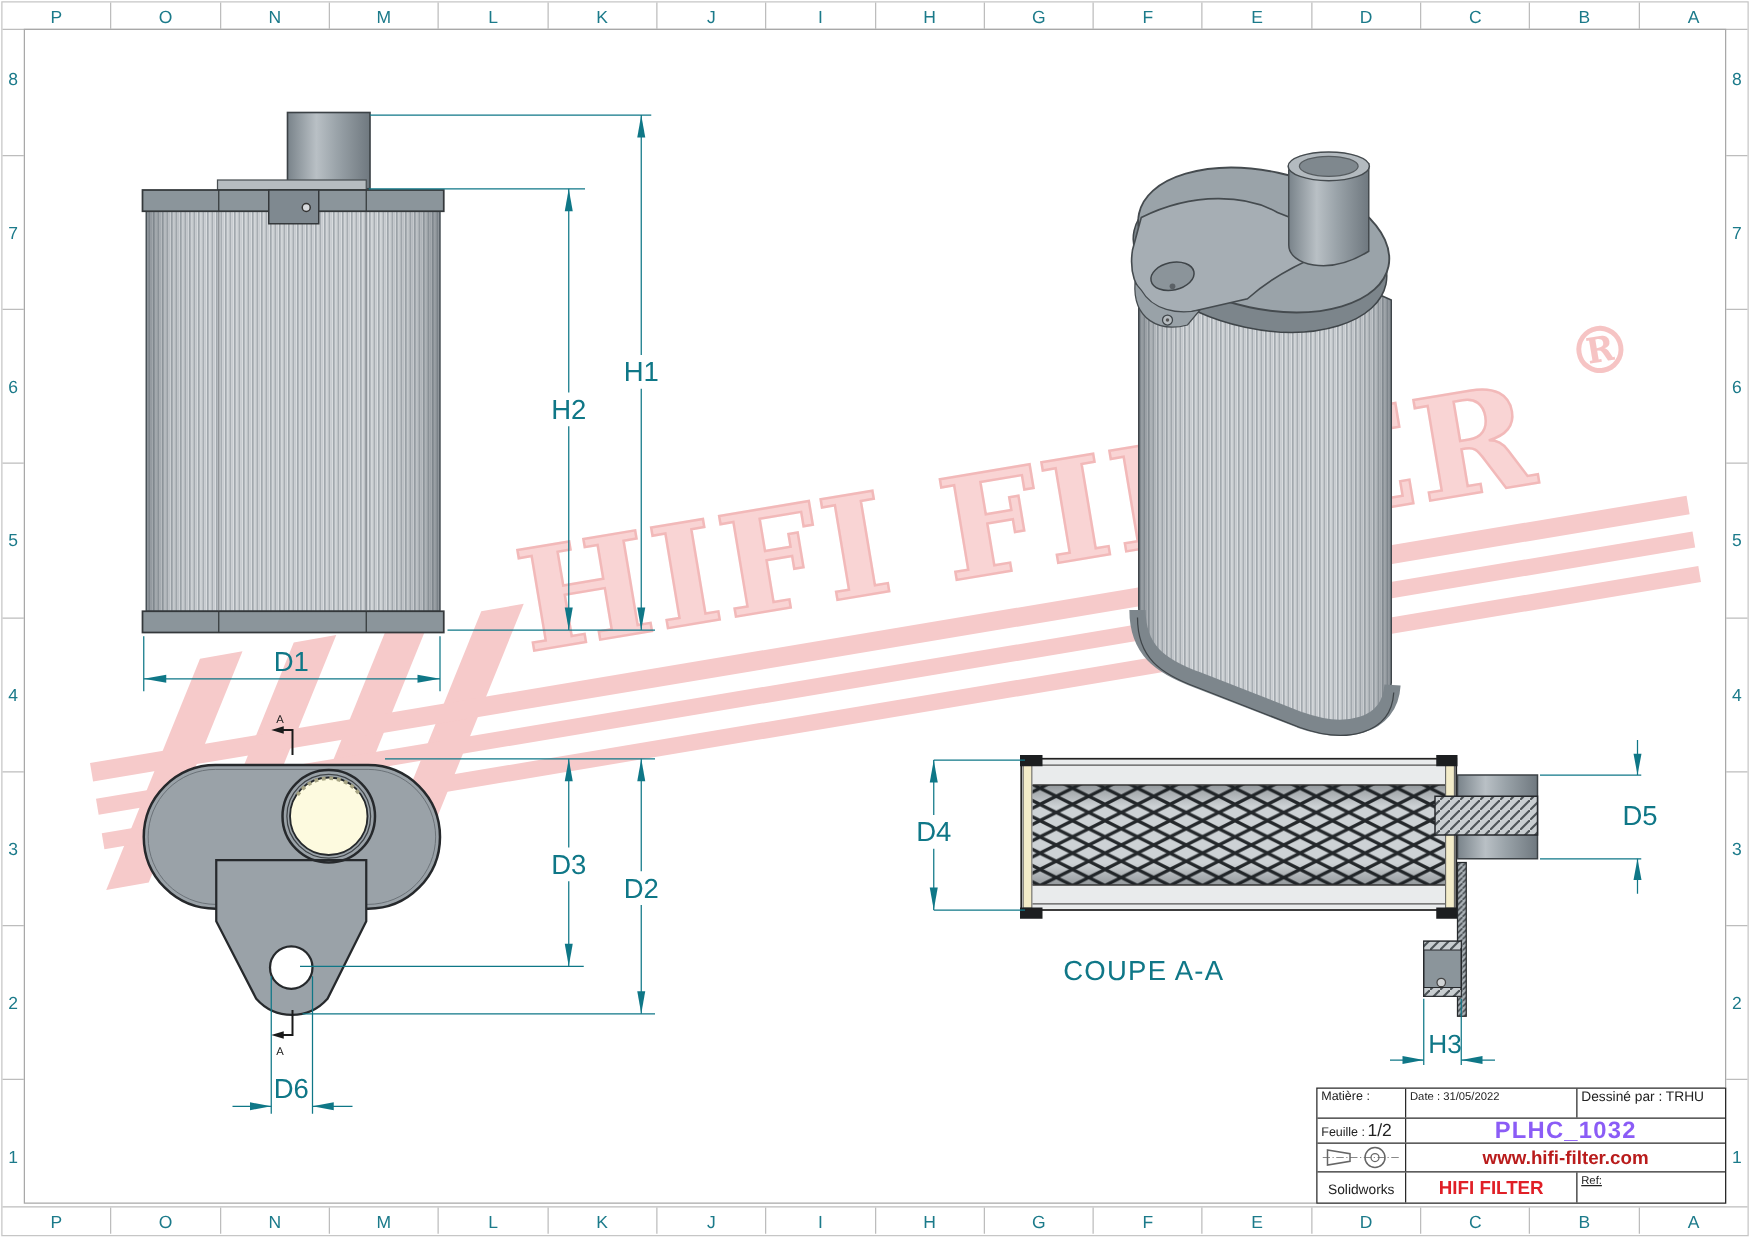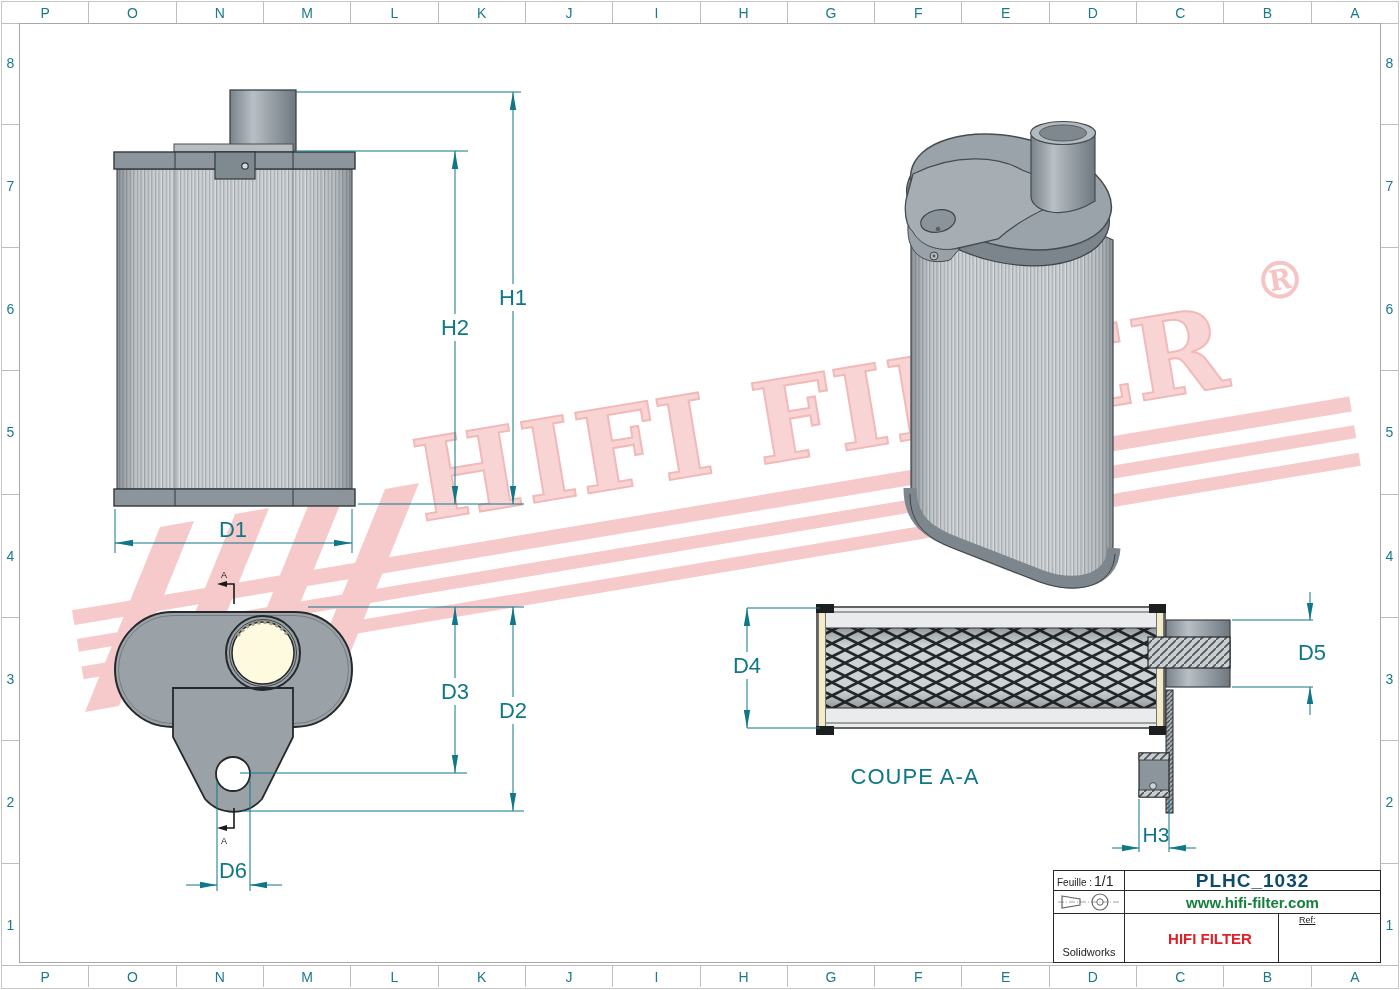--- a/index.html
+++ b/index.html
@@ -23,35 +23,35 @@
   svg.drawing{position:absolute;left:19px;top:23px;}
 
   
   .title-block{position:absolute;left:1053px;top:870px;width:328px;height:93px;
         background:#fff;border:1px solid #2a2a2a;box-sizing:border-box;
         display:flex;flex-direction:column;color:#222;}
   .tb-row{display:flex;flex-direction:row;box-sizing:border-box;}
   .tb-row.r1{height:24px;border-bottom:1px solid #2a2a2a;}
   .tb-row.r2{height:20px;border-bottom:1px solid #2a2a2a;}
   .tb-row.r3{height:23px;border-bottom:1px solid #2a2a2a;}
-  .tb-row.r4{flex:1;gap:17px;}
+  .tb-row.r4{flex:1;}
   .tb-cell{box-sizing:border-box;padding:1px 3px;overflow:hidden;white-space:nowrap;}
   .tb-c1{width:71px;border-right:1px solid #2a2a2a;}
   .tb-c2{width:137px;border-right:1px solid #2a2a2a;}
   .tb-c3{flex:1;}
   .tb-wide{flex:1;}
   .tb-lbl{font-size:10px;}
   .tb-date{font-size:9px;}
   .tb-drawn{font-size:11px;}
   .tb-sheet-lbl{font-size:10px;text-align:right;}
   .tb-sheet-val{font-size:14px;margin-left:2px;}
   .tb-part{display:flex;align-items:center;justify-content:center;
-        font-size:19px;font-weight:bold;color:#0c4a6e;letter-spacing:1px;}
+        font-size:19px;font-weight:bold;color:#8b5cf6;letter-spacing:1px;}
   .tb-web{display:flex;align-items:center;justify-content:center;
-        font-size:15px;font-weight:bold;color:#15803d;}
+        font-size:15px;font-weight:bold;color:#b91c1c;}
   .tb-brand{display:flex;align-items:center;justify-content:center;
         font-size:15px;font-weight:bold;color:#e01f26;}
   .tb-solid{display:flex;align-items:flex-end;justify-content:center;font-size:11px;padding-bottom:4px;}
   .tb-ref{font-size:9px;text-decoration:underline;}
   .tb-sym{display:flex;align-items:center;justify-content:center;}
 </style>
 </head>
 <body>
 
 <div class="page">
@@ -334,23 +334,28 @@
       <polygon points="1169,848 1186,844.8 1186,851.2"></polygon>
     </g>
     <rect x="727" y="652" width="40" height="27" fill="#fff"></rect>
     <text x="747" y="673" text-anchor="middle" font-size="22" fill="#0f7787">D4</text>
     <text x="1312" y="660" text-anchor="middle" font-size="22" fill="#0f7787">D5</text>
     <text x="1156" y="842" text-anchor="middle" font-size="21" fill="#0f7787">H3</text>
     <text x="915" y="784" text-anchor="middle" font-size="22" letter-spacing="1" fill="#0f7787">COUPE A-A</text>
   </svg>
 
   <div class="title-block">
+    <div class="tb-row r1">
+      <div class="tb-cell tb-c1 tb-lbl">Matière :</div>
+      <div class="tb-cell tb-c2 tb-date">Date : 31/05/2022</div>
+      <div class="tb-cell tb-c3 tb-drawn">Dessiné par : TRHU</div>
+    </div>
     <div class="tb-row r2">
       <div class="tb-cell tb-c1">
-        <span class="tb-sheet-lbl">Feuille :</span><span class="tb-sheet-val">1/1</span>
+        <span class="tb-sheet-lbl">Feuille :</span><span class="tb-sheet-val">1/2</span>
       </div>
       <div class="tb-cell tb-wide tb-part">PLHC_1032</div>
     </div>
     <div class="tb-row r3">
       <div class="tb-cell tb-c1 tb-sym">
         <svg width="62" height="20" viewBox="0 0 62 20">
           <line x1="0" y1="10" x2="62" y2="10" stroke="#888" stroke-width="0.8" stroke-dasharray="6,2,1,2"></line>
           <path d="M4,4 L22,7 L22,13 L4,16 Z" fill="none" stroke="#666" stroke-width="1.2"></path>
           <circle cx="42" cy="10" r="8" fill="none" stroke="#666" stroke-width="1.2"></circle>
           <circle cx="42" cy="10" r="3.2" fill="none" stroke="#666" stroke-width="1"></circle>

